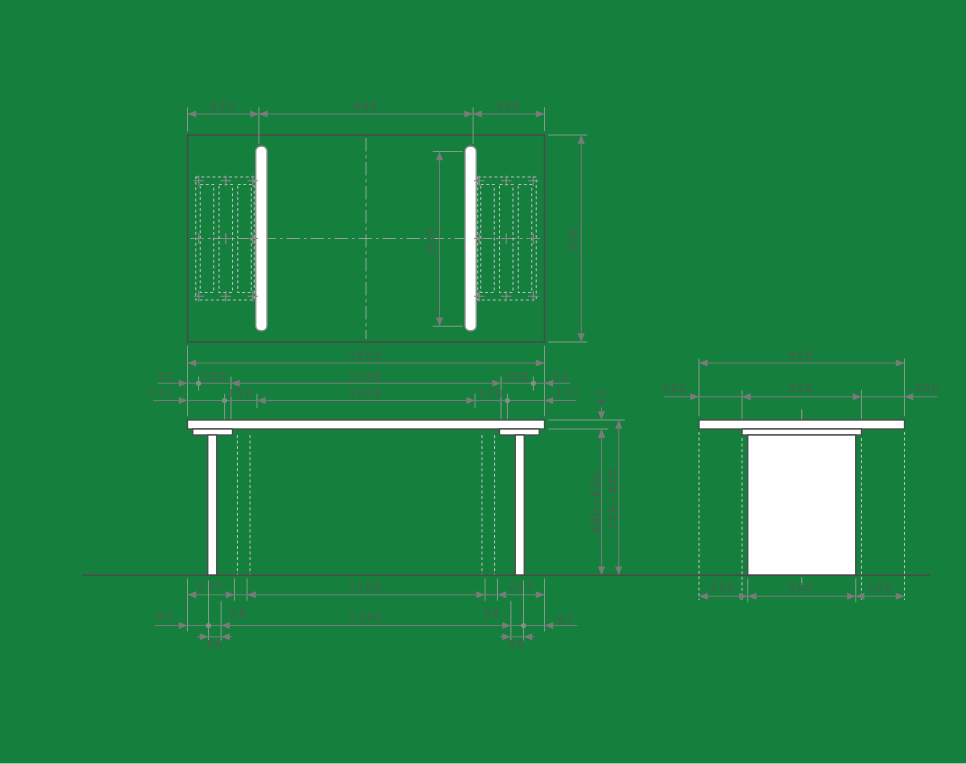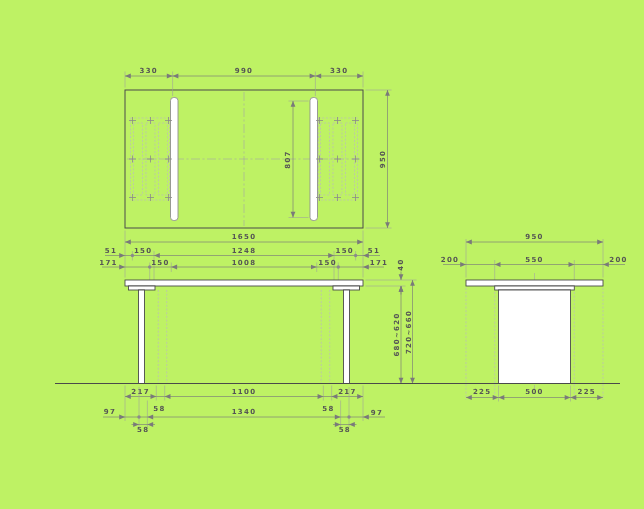--- a/index.html
+++ b/index.html
@@ -1,16 +1,16 @@
 <!DOCTYPE html>
 <html><head>
 <meta charset="utf-8">
 <style>
   html,body{margin:0;padding:0;background:#ffffff;}
-  .canvas{width:644px;height:509px;background:#bef264;position:relative;overflow:hidden;font-weight:bold;}
+  .canvas{width:644px;height:509px;background:#15803d;position:relative;overflow:hidden;}
   svg{display:block;}
   .ol   {stroke:#4a4a4a;stroke-width:1;fill:none;}
   .solid{stroke:#4a4a4a;stroke-width:0.9;fill:#ffffff;}
   .legtop{stroke:#8f8f8f;stroke-width:0.9;fill:#ffffff;}
   .dim  {stroke:#7a7a7a;stroke-width:0.65;fill:none;}
   .ext  {stroke:#9e9e9e;stroke-width:0.55;fill:none;}
   .hid  {stroke:#bcbcbc;stroke-width:0.7;fill:none;stroke-dasharray:2 1.7;}
   .cl   {stroke:#a5a5a5;stroke-width:0.6;fill:none;stroke-dasharray:9 2.5 2 2.5;}
   .cross{stroke:#8a8a8a;stroke-width:0.8;fill:none;}
   .dot  {fill:#8a8a8a;}

